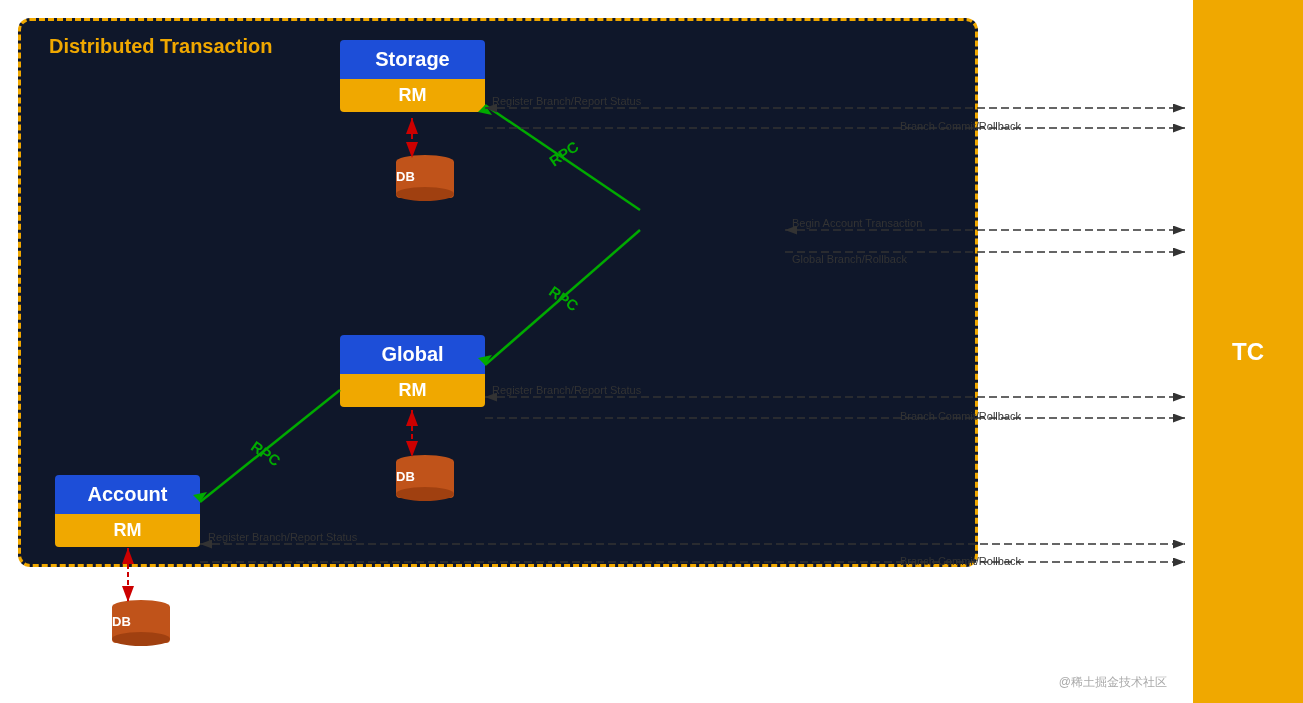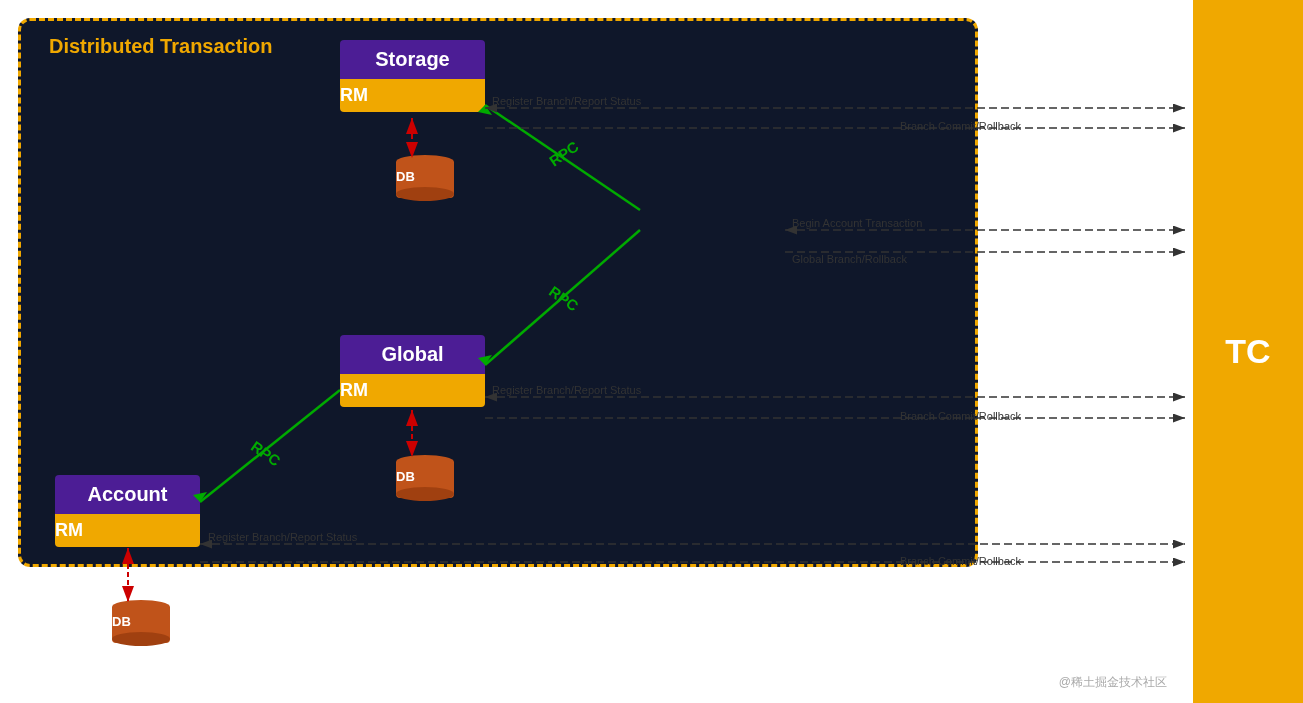--- a/index.html
+++ b/index.html
@@ -49,45 +49,45 @@
       top: 0;
       width: 110px;
       height: 703px;
       background: #f0a800;
       display: flex;
       align-items: center;
       justify-content: center;
     }
     .tc-label {
       color: #fff;
-      font-size: 34px;
+      font-size: 24px;
       font-weight: bold;
       writing-mode: horizontal-tb;
     }
 
     
     .service-block {
       position: absolute;
       width: 145px;
     }
     .service-top {
-      background: #4c1d95;
+      background: #1d4ed8;
       color: #fff;
       font-size: 20px;
       font-weight: bold;
       text-align: center;
       padding: 8px 0;
       border-radius: 4px 4px 0 0;
     }
     .service-bottom {
       background: #f0a800;
       color: #fff;
       font-size: 18px;
       font-weight: bold;
-      text-align: left;
+      text-align: center;
       padding: 6px 0;
       border-radius: 0 0 4px 4px;
     }
 
     
     .storage-block {
       left: 340px;
       top: 40px;
     }
 

